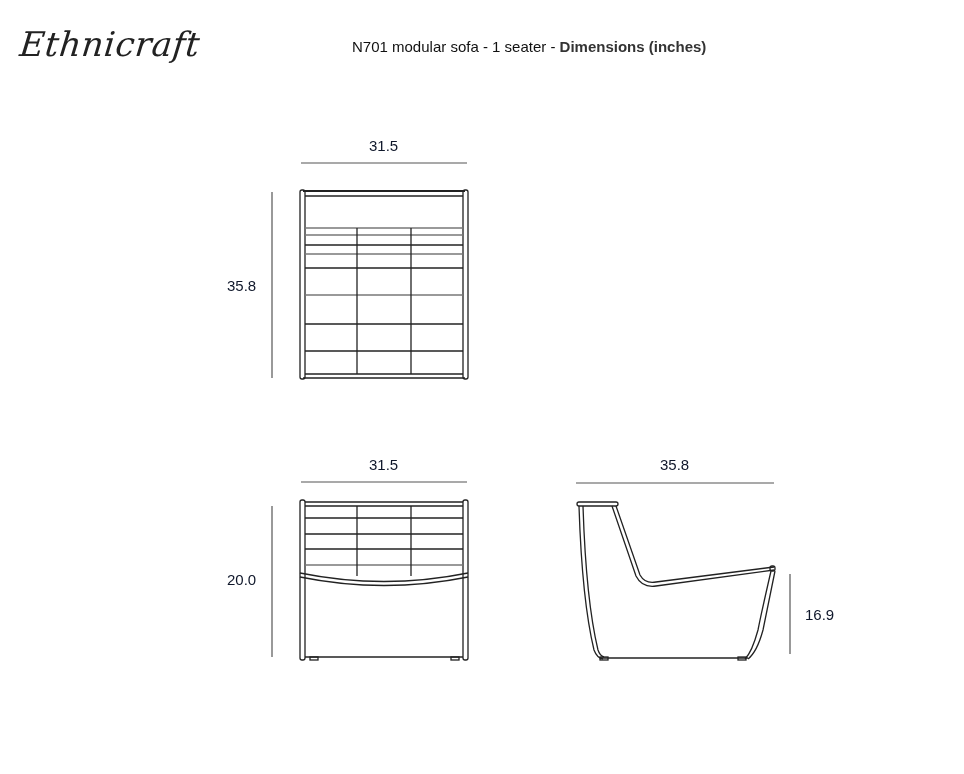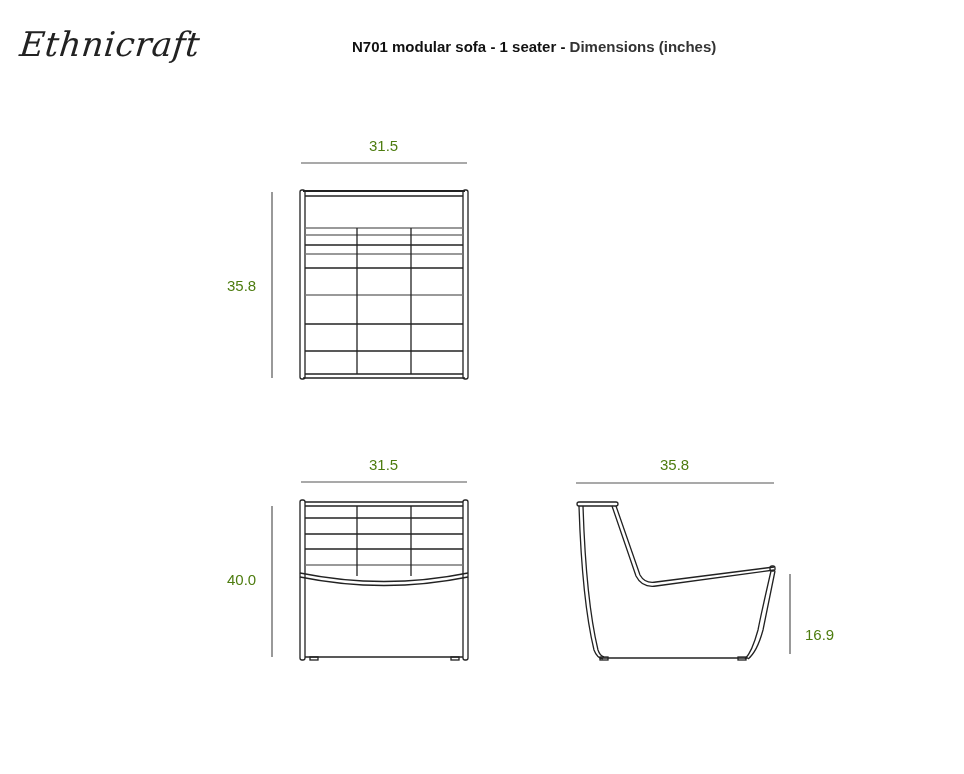--- a/index.html
+++ b/index.html
@@ -1,21 +1,21 @@
 <!DOCTYPE html>
 <html><head>
   <meta charset="utf-8">
   <style>
     html, body { margin: 0; padding: 0; background: #ffffff; }
     body { width: 964px; height: 774px; position: relative; overflow: hidden; font-family: "Liberation Sans", "DejaVu Sans", sans-serif; color: #222; }
     .logo { position: absolute; left: 20px; top: 24px; font-family: "DejaVu Serif", serif; font-style: italic; font-size: 34px; color: #222; letter-spacing: 0.5px; transform: skewX(-6deg); }
     .title { position: absolute; left: 352px; top: 38px; font-size: 15px; color: #111; white-space: nowrap; }
-    .title .bold { font-weight: bold; }
+    .title .bold { font-weight: normal; }
     .title .light { font-weight: bold; color: #333; }
-    .dim-label { position: absolute; font-size: 15px; color: #4d7c0f; white-space: nowrap; }
+    .dim-label { position: absolute; font-size: 15px; color: #0f172a; white-space: nowrap; }
     svg.drawing { position: absolute; left: 0; top: 0; }
   </style>
 </head>
 <body>
 
 <div class="logo">Ethnicraft</div>
 
 <div class="title">
   <span class="bold">N701 modular sofa - 1 seater - </span><span class="light">Dimensions (inches)</span>
 </div>
@@ -96,16 +96,16 @@
 
     <rect x="600" y="657" width="8" height="3"></rect>
     <rect x="738" y="657" width="8" height="3"></rect>
   </g>
 </svg>
 
 <div class="dim-label" style="left:369px; top:137px;">31.5</div>
 <div class="dim-label" style="left:227px; top:277px;">35.8</div>
 
 <div class="dim-label" style="left:369px; top:456px;">31.5</div>
-<div class="dim-label" style="left:227px; top:571px;">40.0</div>
+<div class="dim-label" style="left:227px; top:571px;">20.0</div>
 
 <div class="dim-label" style="left:660px; top:456px;">35.8</div>
-<div class="dim-label" style="left:805px; top:626px;">16.9</div>
+<div class="dim-label" style="left:805px; top:606px;">16.9</div>
 
 </body></html>

